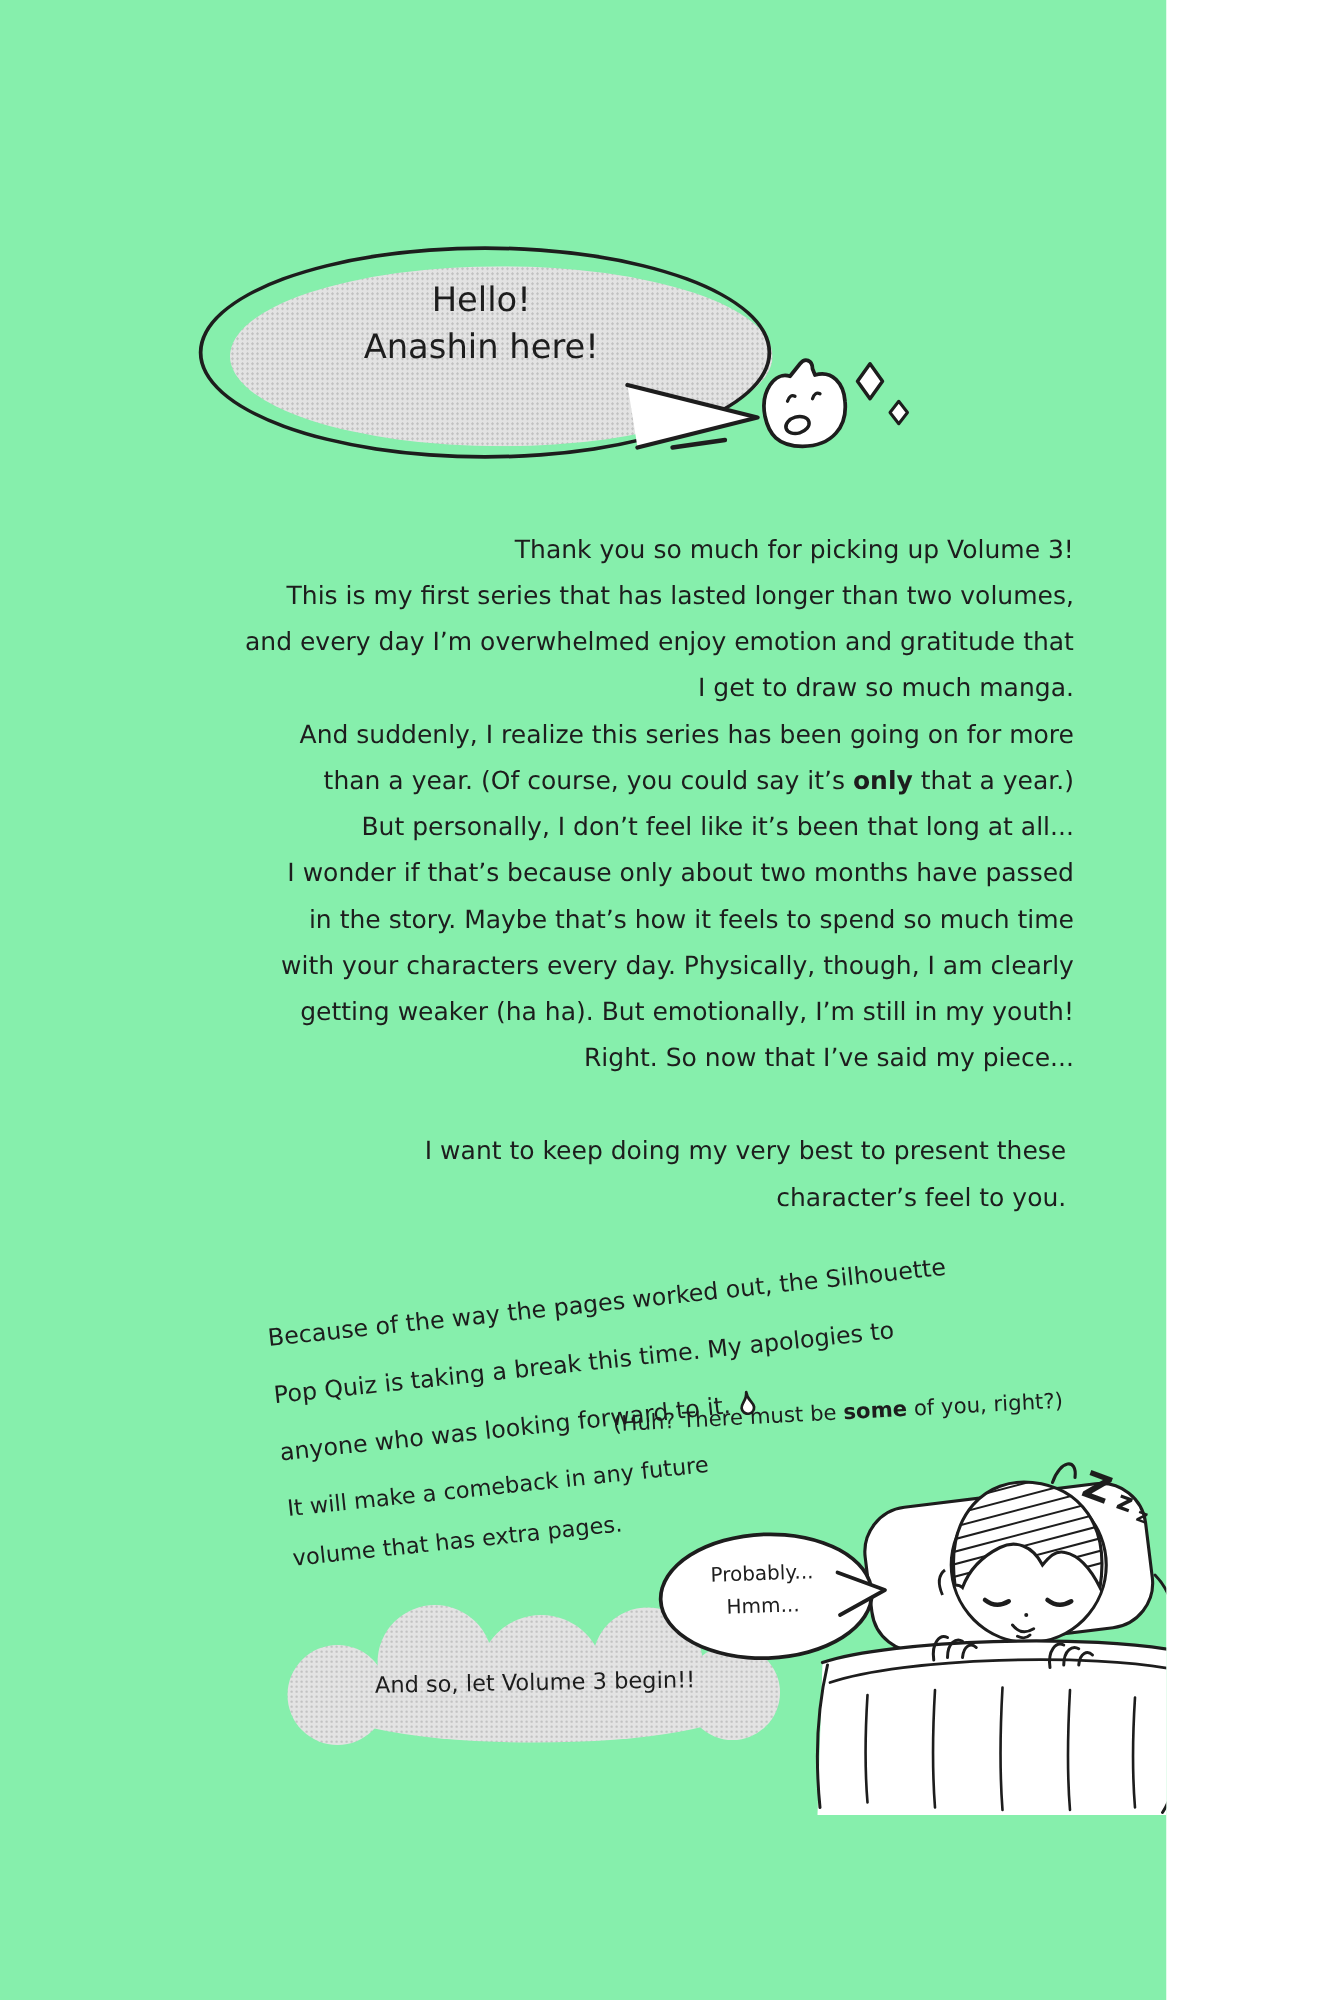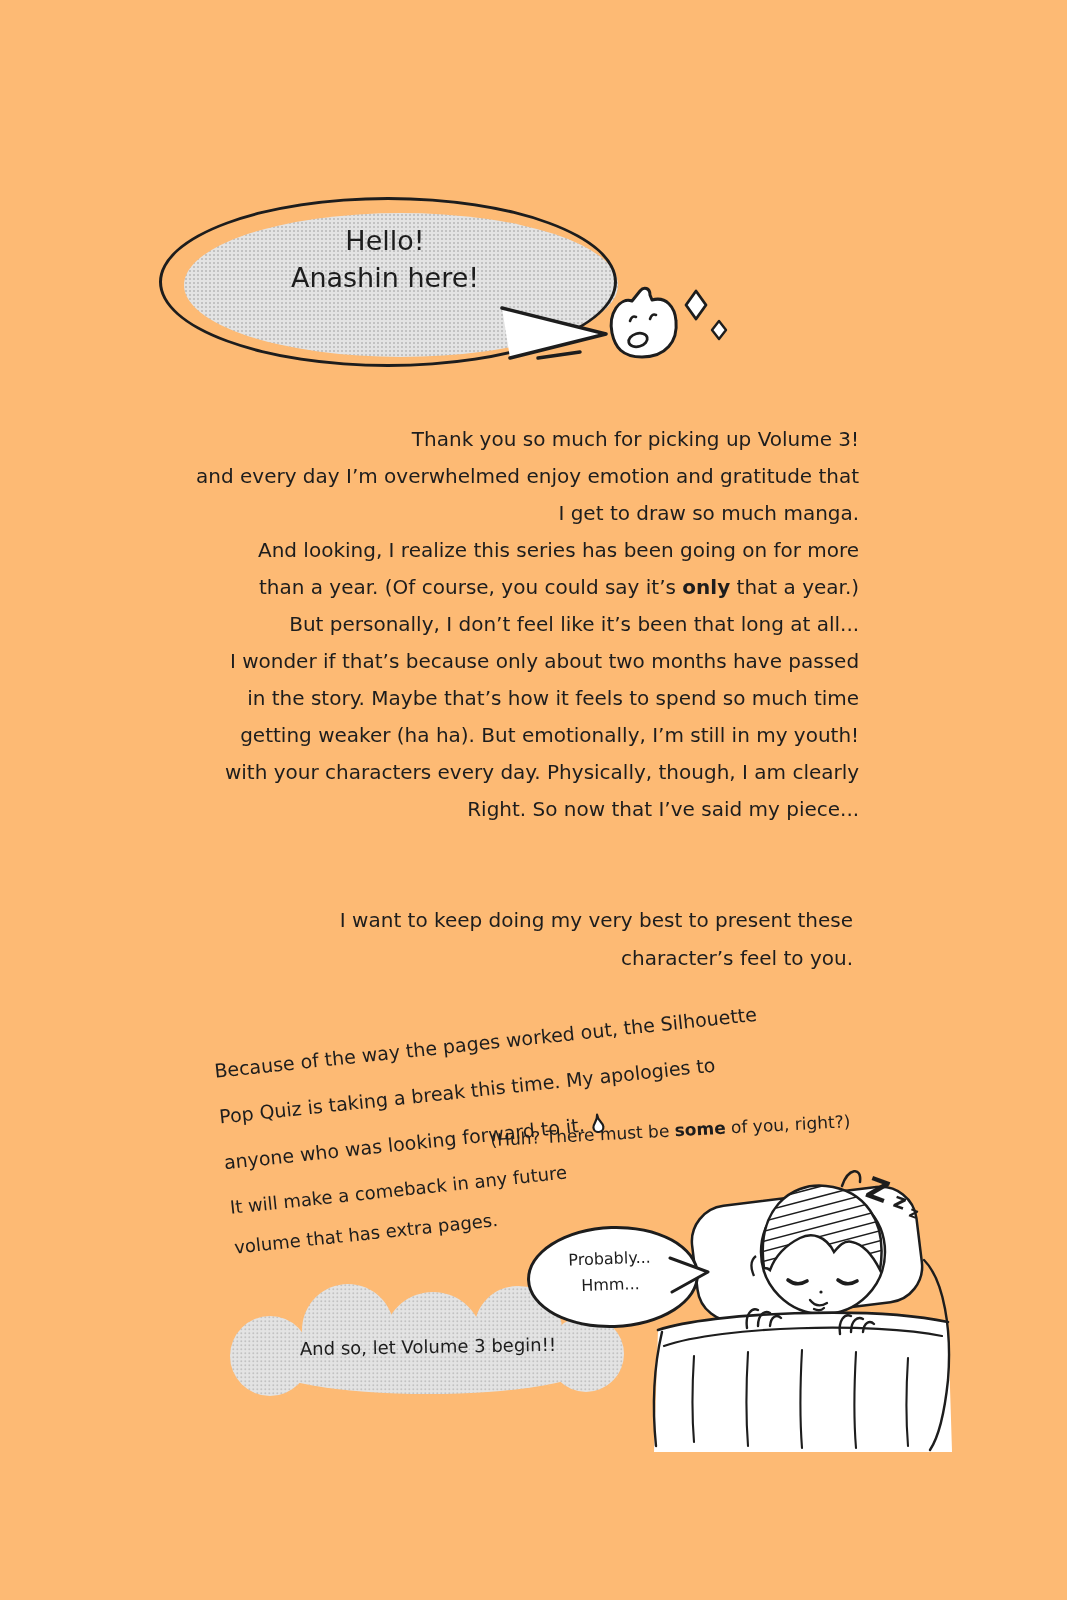--- a/index.html
+++ b/index.html
@@ -1,16 +1,16 @@
 <!DOCTYPE html>
 <html><head>
 <meta charset="utf-8">
 <style>
   html,body{margin:0;padding:0;background:#fff;}
-  .page{position:relative;width:1067px;height:1600px;background:#fdba74;color:#1d1d1d;
+  .page{position:relative;width:933px;height:1600px;background:#86efac;color:#1d1d1d;
         font-family:"DejaVu Sans",sans-serif;overflow:hidden;}
   .ht{background-color:#e3e3e3;
       background-image:radial-gradient(circle,#c2c2c2 1px,transparent 1.15px);
       background-size:4px 4px;}
   
   .greet-fill{position:absolute;left:184px;top:213px;width:434px;height:144px;border-radius:50%;z-index:1;}
   .greet-bubble{position:absolute;left:159px;top:197px;width:452px;height:164px;border-radius:50%;
                 border:3.5px solid #1d1d1d;z-index:2;background:transparent;}
   .greet-line{position:absolute;left:159px;width:452px;text-align:center;font-size:27px;z-index:5;}
   .greet-l1{top:225px;}
@@ -66,29 +66,30 @@
              C66,15 75,26 76,40 C78,60 66,76 42,76 C22,76 15,66 12,52 Z" fill="#ffffff" stroke="#1d1d1d" stroke-width="3" stroke-linejoin="round"></path>
     <path d="M30,40 q2,-6 6,-4" fill="none" stroke="#1d1d1d" stroke-width="2.6" stroke-linecap="round"></path>
     <path d="M50,38 q2,-6 6,-4" fill="none" stroke="#1d1d1d" stroke-width="2.6" stroke-linecap="round"></path>
     <ellipse cx="38" cy="59" rx="9.5" ry="6.5" transform="rotate(-16 38 59)" fill="#ffffff" stroke="#1d1d1d" stroke-width="2.8"></ellipse>
     <polygon points="96,10 106,24 96,38 86,24" fill="#ffffff" stroke="#1d1d1d" stroke-width="2.8" stroke-linejoin="round"></polygon>
     <polygon points="119,40 126,49 119,58 112,49" fill="#ffffff" stroke="#1d1d1d" stroke-width="2.4" stroke-linejoin="round"></polygon>
   </svg>
 
   <div class="main-note">
     <div><span>Thank you so much for picking up Volume 3!</span><span class="b"></span><span></span></div>
+    <div><span>This is my first series that has lasted longer than two volumes,</span><span class="b"></span><span></span></div>
     <div><span>and every day I’m overwhelmed enjoy emotion and gratitude that</span><span class="b"></span><span></span></div>
     <div><span>I get to draw so much manga.</span><span class="b"></span><span></span></div>
-    <div><span>And looking, I realize this series has been going on for more</span><span class="b"></span><span></span></div>
+    <div><span>And suddenly, I realize this series has been going on for more</span><span class="b"></span><span></span></div>
     <div><span>than a year. (Of course, you could say it’s </span><span class="b">only</span><span> that a year.)</span></div>
     <div><span>But personally, I don’t feel like it’s been that long at all...</span><span class="b"></span><span></span></div>
     <div><span>I wonder if that’s because only about two months have passed</span><span class="b"></span><span></span></div>
     <div><span>in the story. Maybe that’s how it feels to spend so much time</span><span class="b"></span><span></span></div>
+    <div><span>with your characters every day. Physically, though, I am clearly</span><span class="b"></span><span></span></div>
     <div><span>getting weaker (ha ha). But emotionally, I’m still in my youth!</span><span class="b"></span><span></span></div>
-    <div><span>with your characters every day. Physically, though, I am clearly</span><span class="b"></span><span></span></div>
     <div><span>Right. So now that I’ve said my piece...</span><span class="b"></span><span></span></div>
   </div>
 
   <div class="closing">
     <div>I want to keep doing my very best to present these</div>
     <div>character’s feel to you.</div>
   </div>
 
   <div class="popquiz">
     <div>Because of the way the pages worked out, the Silhouette</div>

